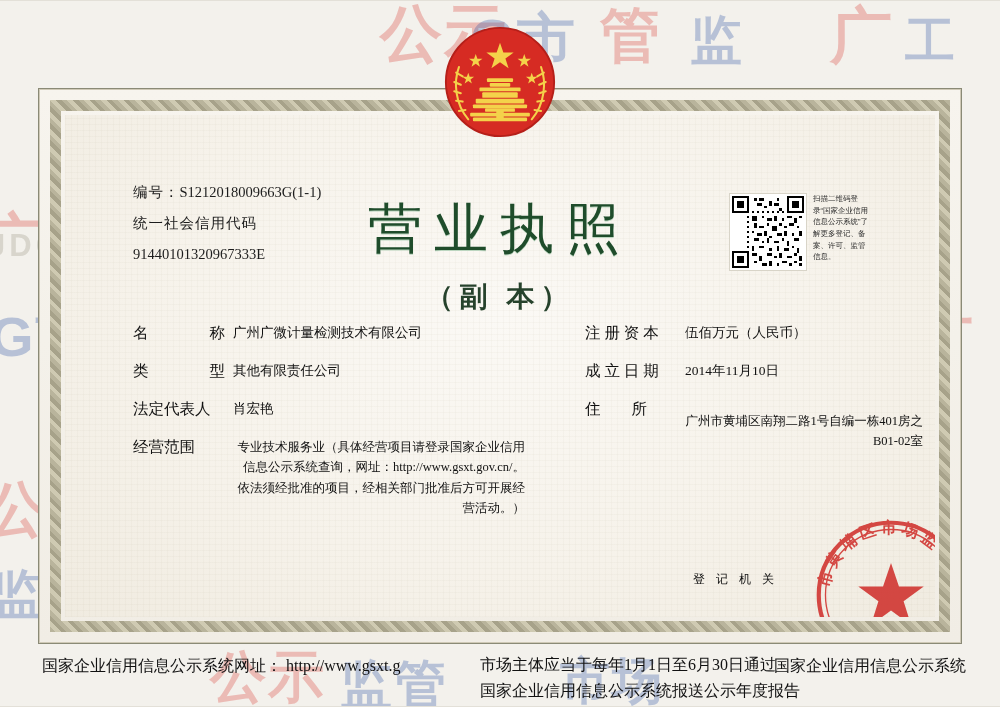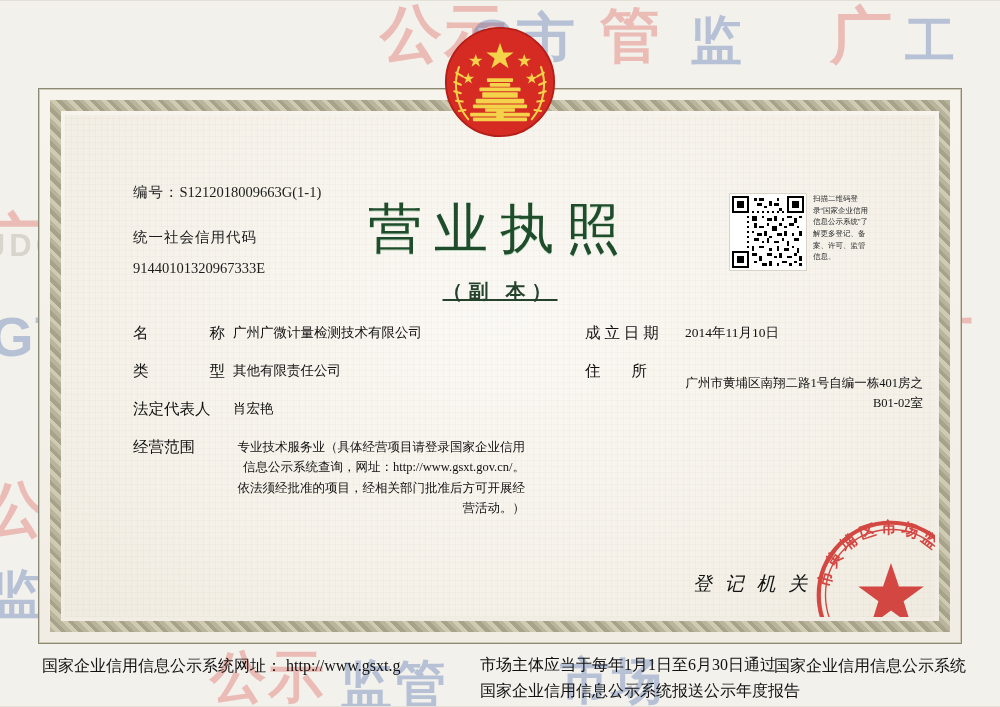--- a/index.html
+++ b/index.html
@@ -106,39 +106,38 @@
   #doc-title {
     font-family: "Liberation Serif", serif;
     font-weight: normal;
     font-size: 54px;
     letter-spacing: 12px;
     color: #1f4c2b;
     text-shadow: 0 1px 0 #bcd6c0;
   }
   #doc-subtitle {
     margin-top: 12px;
-    font-size: 20px;
+    font-size: 28px;
     letter-spacing: 6px;
     color: #26422c;
     font-weight: bold;
-    text-decoration: underline;
   }
 
   
   #serial-block {
     position: absolute;
     left: 68px;
     top: 62px;
     z-index: 5;
     font-size: 14.5px;
     color: #1c1c1c;
     line-height: 2.15;
     font-family: "Liberation Serif", serif;
   }
-  #serial-block .lbl { letter-spacing: 1px; margin-top: 14px; }
+  #serial-block .lbl { letter-spacing: 1px; }
   #serial-block .num { font-family: "Liberation Serif", serif; }
 
   
   #qr-block {
     position: absolute;
     right: 64px;
     top: 78px;
     z-index: 5;
     display: flex;
     align-items: flex-start;
@@ -183,25 +182,24 @@
   .f-value.small { font-size: 12.5px; line-height: 1.62; }
 
   
   #scope-value { max-width: 300px; }
 
   
   #registry-label {
     position: absolute;
     left: 628px;
     top: 456px;
-    font-size: 19px;
+    font-size: 12px;
     letter-spacing: 4px;
     color: #111;
     z-index: 5;
-    font-style: italic;
   }
   #seal {
     position: absolute;
     left: 742px;
     top: 396px;
     width: 168px;
     height: 168px;
     z-index: 7;
     opacity: .88;
   }
@@ -410,20 +408,24 @@
         <div class="f-value">肖宏艳</div>
       </div>
       <div class="field">
         <div class="f-label plain">经营范围</div>
         <div class="f-value small" id="scope-value">专业技术服务业（具体经营项目请登录国家企业信用信息公示系统查询，网址：http://www.gsxt.gov.cn/。依法须经批准的项目，经相关部门批准后方可开展经营活动。）</div>
       </div>
     </div>
 
     <div class="col-right">
       <div class="field">
+        <div class="f-label plain">注 册 资 本</div>
+        <div class="f-value">伍佰万元（人民币）</div>
+      </div>
+      <div class="field">
         <div class="f-label plain">成 立 日 期</div>
         <div class="f-value">2014年11月10日</div>
       </div>
       <div class="field">
         <div class="f-label plain">住　　所</div>
         <div class="f-value small" style="max-width:246px;margin-top:12px;">广州市黄埔区南翔二路1号自编一栋401房之B01-02室</div>
       </div>
     </div>
 
     <div id="registry-label">登 记 机 关</div>

